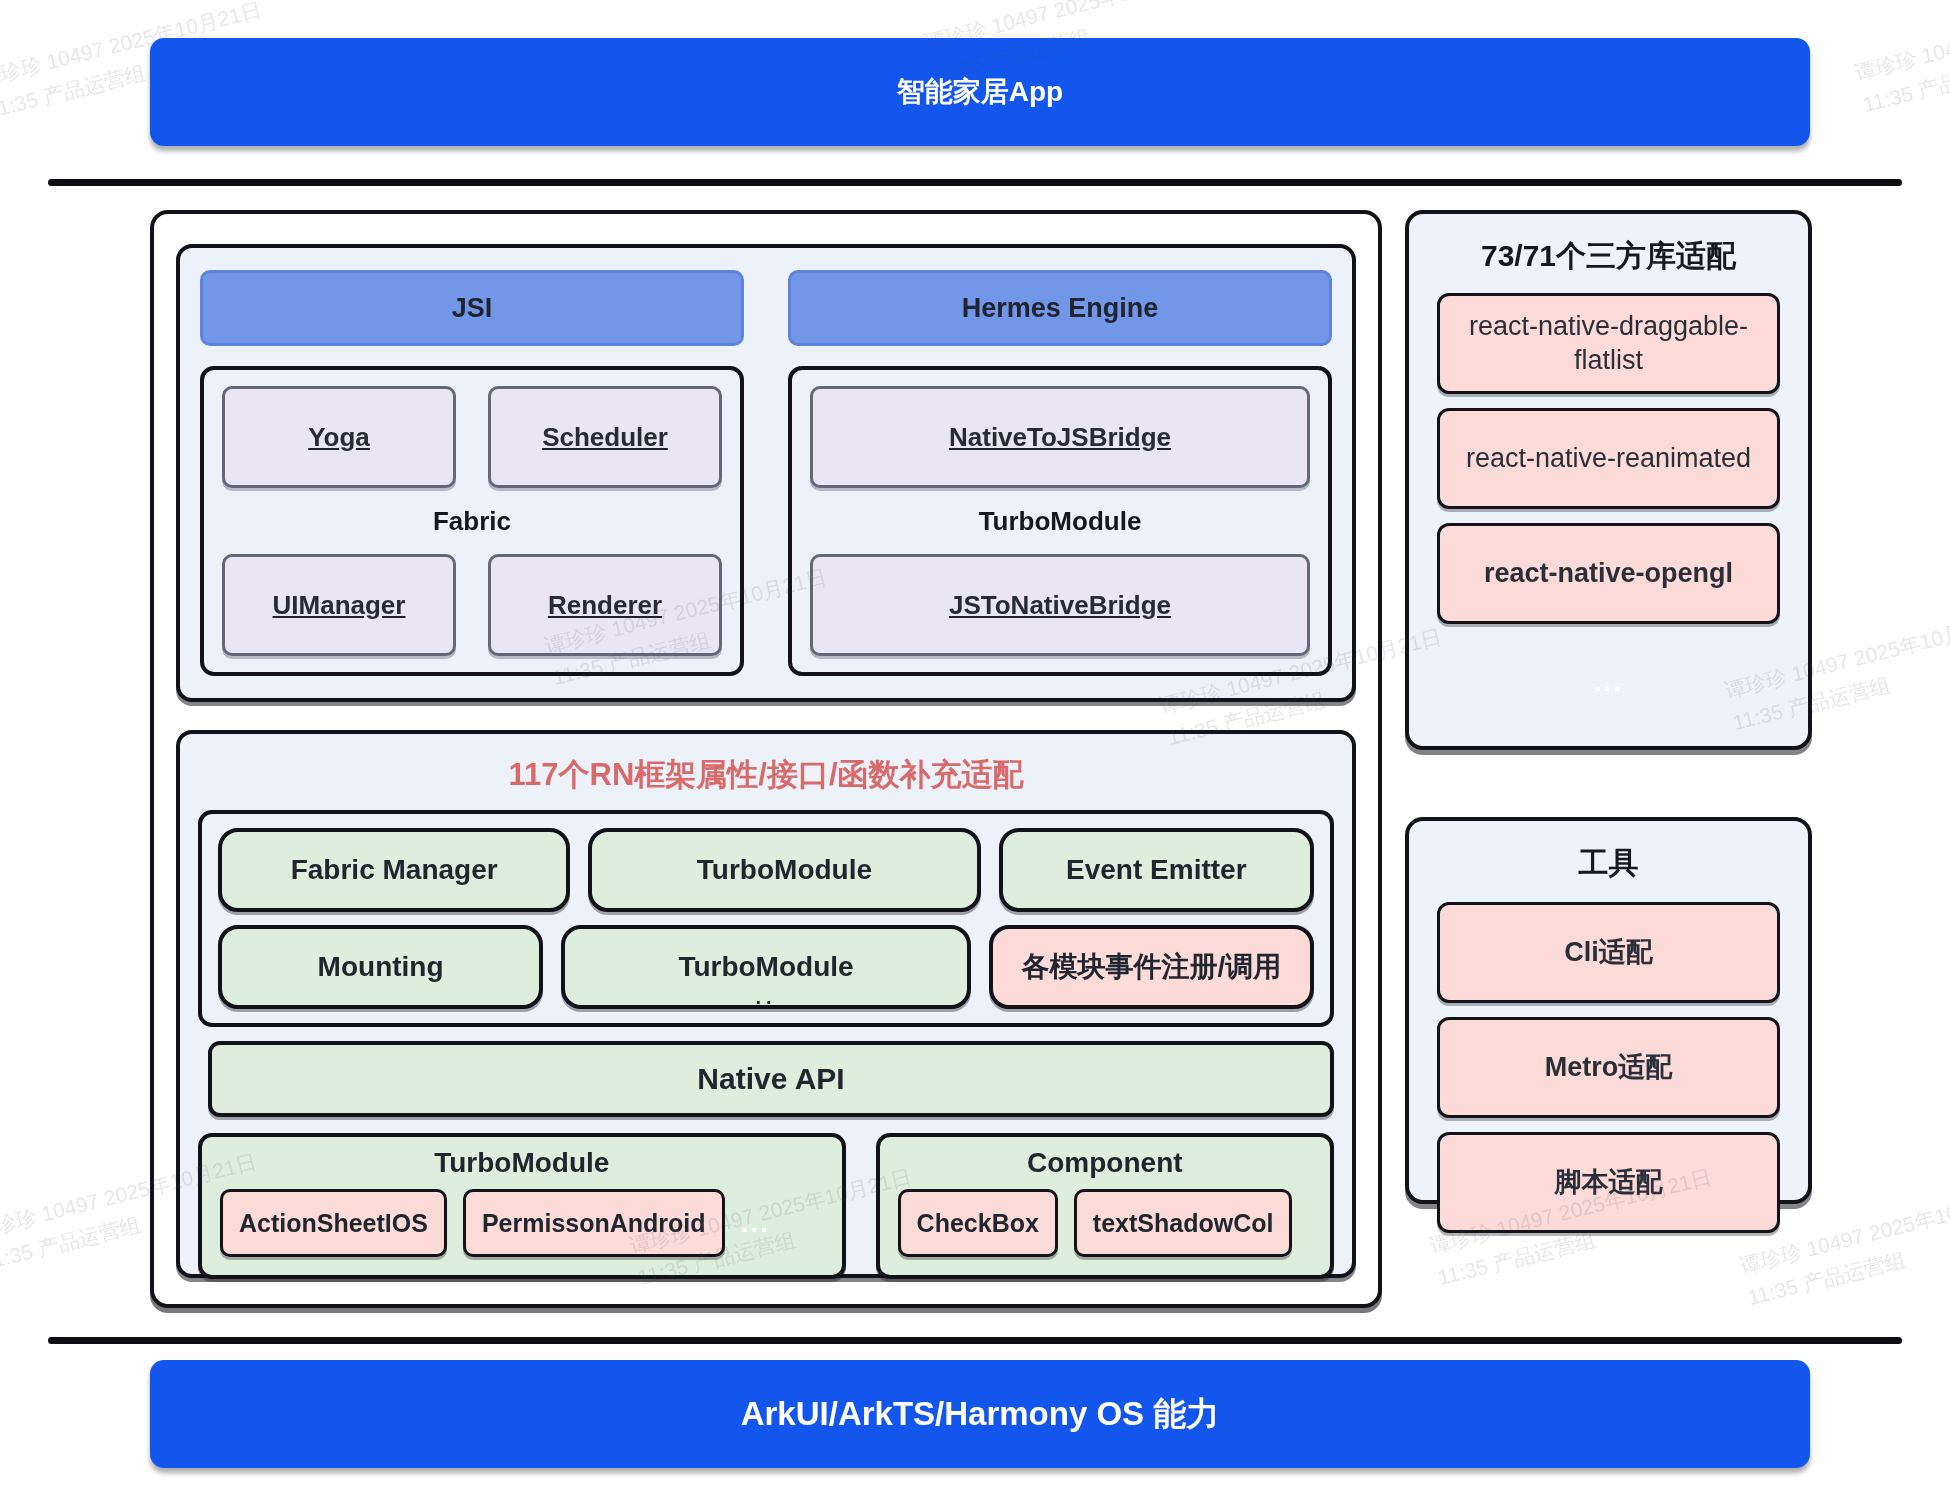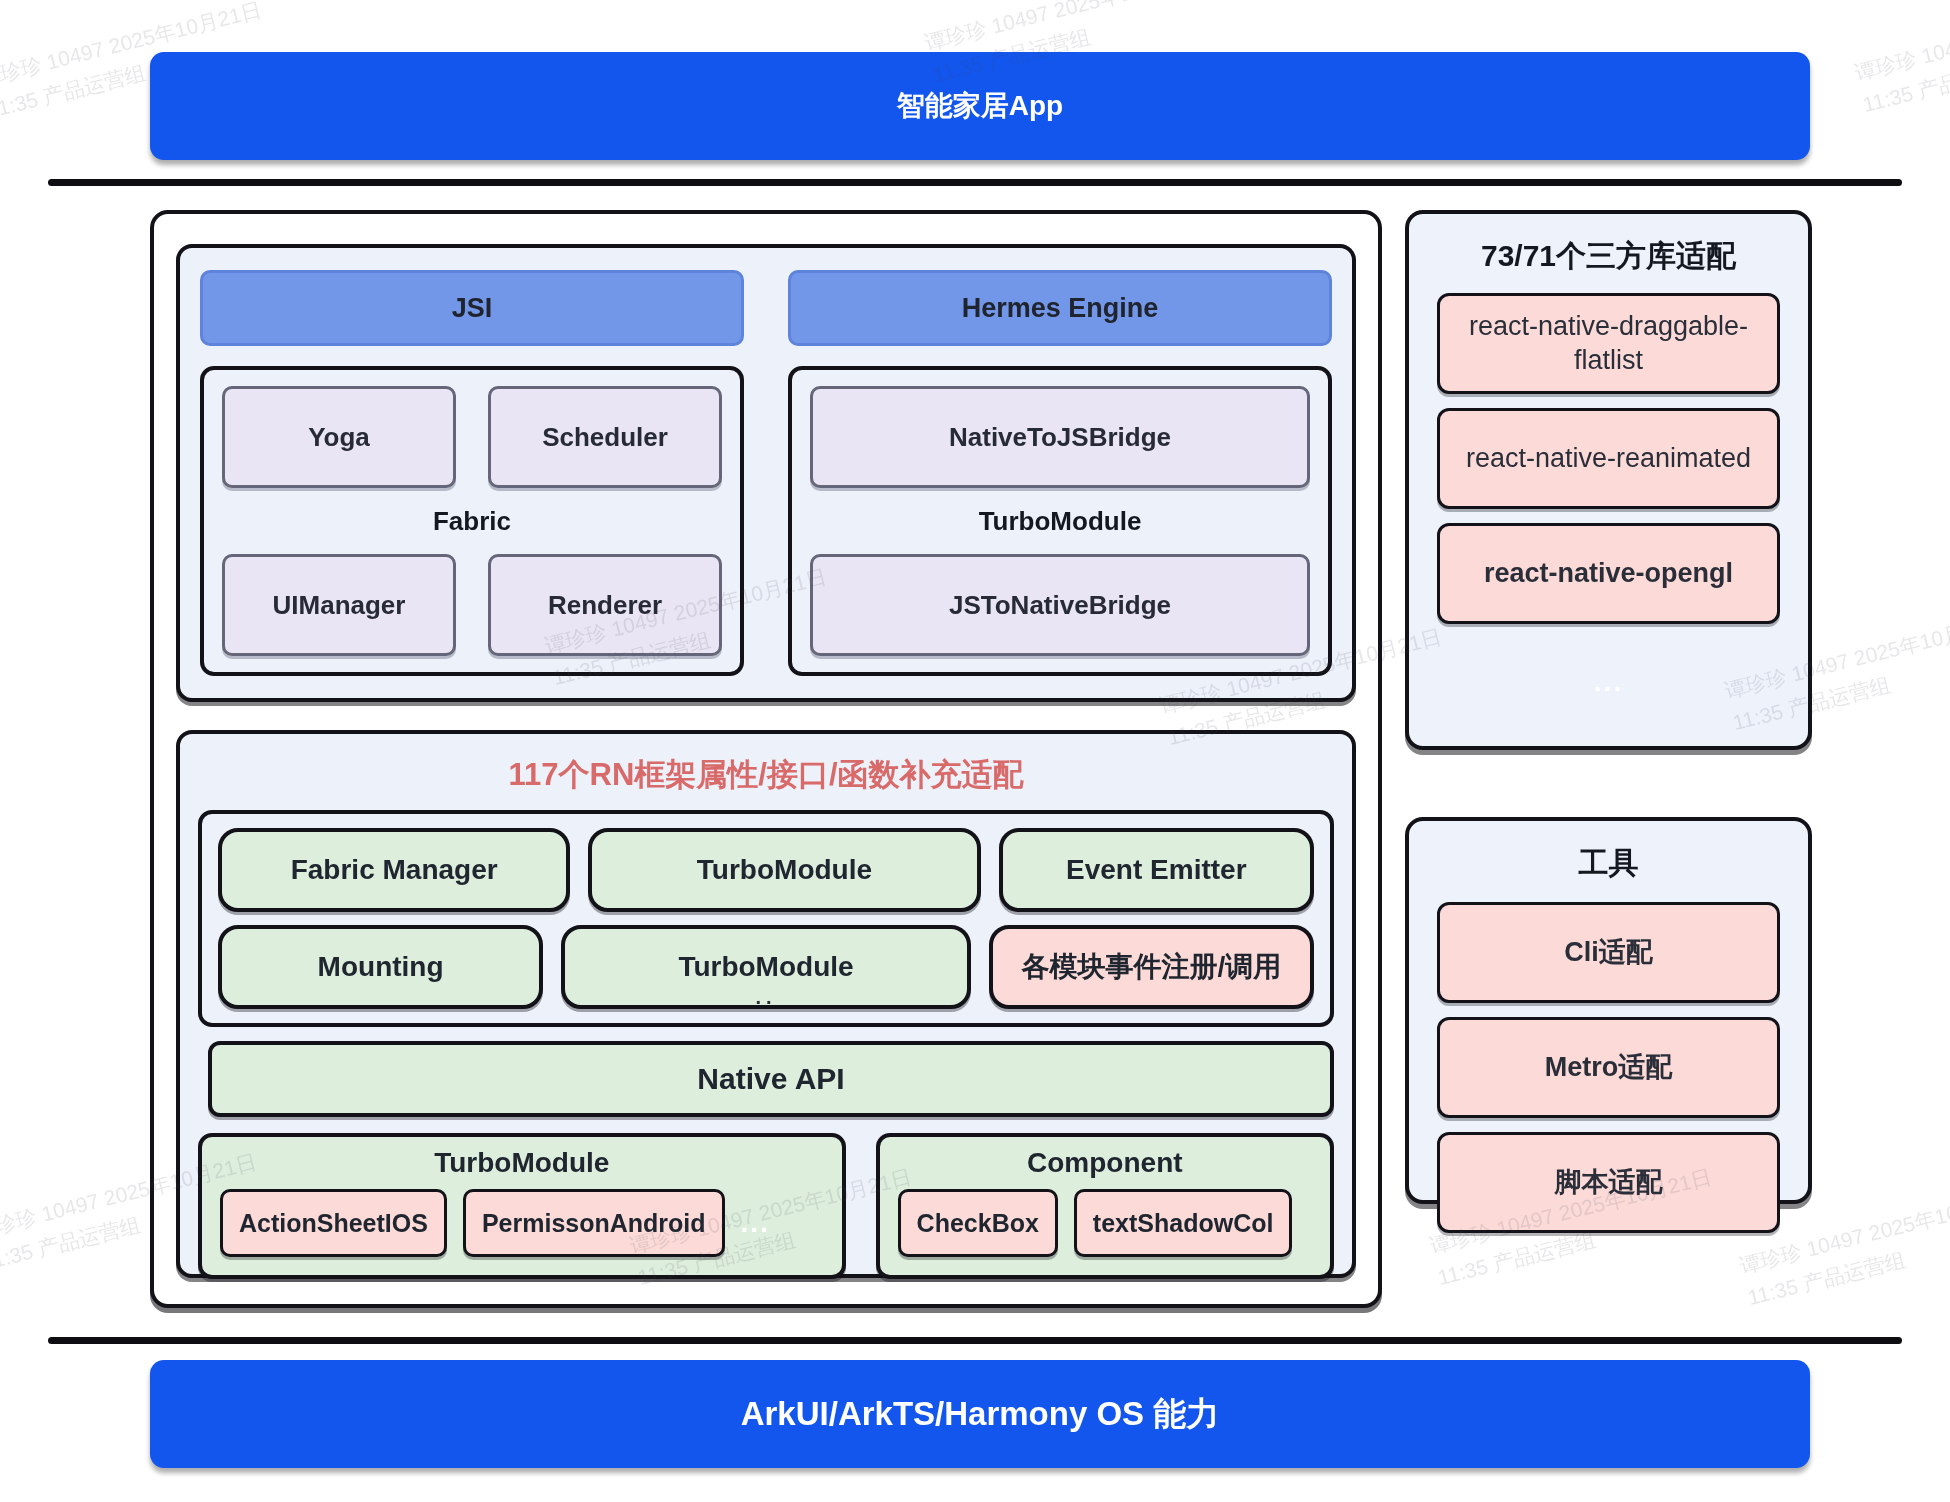--- a/index.html
+++ b/index.html
@@ -17,21 +17,21 @@
   }
 
   
   .banner {
     position:absolute; left:150px; width:1660px; height:108px;
     background:#1356ee; border-radius:14px;
     display:flex; align-items:center; justify-content:center;
     color:#ffffff; font-weight:bold;
     box-shadow:0 5px 5px rgba(0,0,0,0.32);
   }
-  .banner.top { top:52px; font-size:28px; }
+  .banner.top { top:38px; font-size:28px; }
   .banner.bottom { top:1360px; font-size:33px; }
   .hrule {
     position:absolute; left:48px; width:1854px; height:7px;
     background:#0e0e12; border-radius:4px;
   }
   .hrule.one { top:179px; }
   .hrule.two { top:1337px; }
 
   
   .outer-box {
@@ -54,21 +54,21 @@
     background:#7297e9; border:3px solid #5d84da;
     display:flex; align-items:center; justify-content:center;
     font-weight:bold; font-size:27px; color:#20242e;
     margin-bottom:20px;
   }
   .group {
     flex:1; border:4px solid #121218; border-radius:14px;
     padding:16px 18px; display:flex; flex-direction:column;
     justify-content:space-between;
   }
-  .grow { display:flex; gap:32px; }
+  .grow { display:flex; gap:32px;text-decoration:underline; }
   .lav {
     flex:1; height:102px; background:#e9e5f4;
     border:3px solid #66667a; border-radius:10px;
     display:flex; align-items:center; justify-content:center;
     font-weight:bold; font-size:26px; color:#262b36;
     box-shadow:0 3px 0 rgba(60,60,85,0.3);
   }
   .glabel {
     text-align:center; font-weight:bold; font-size:26px;
     color:#14181f; padding:6px 0;

